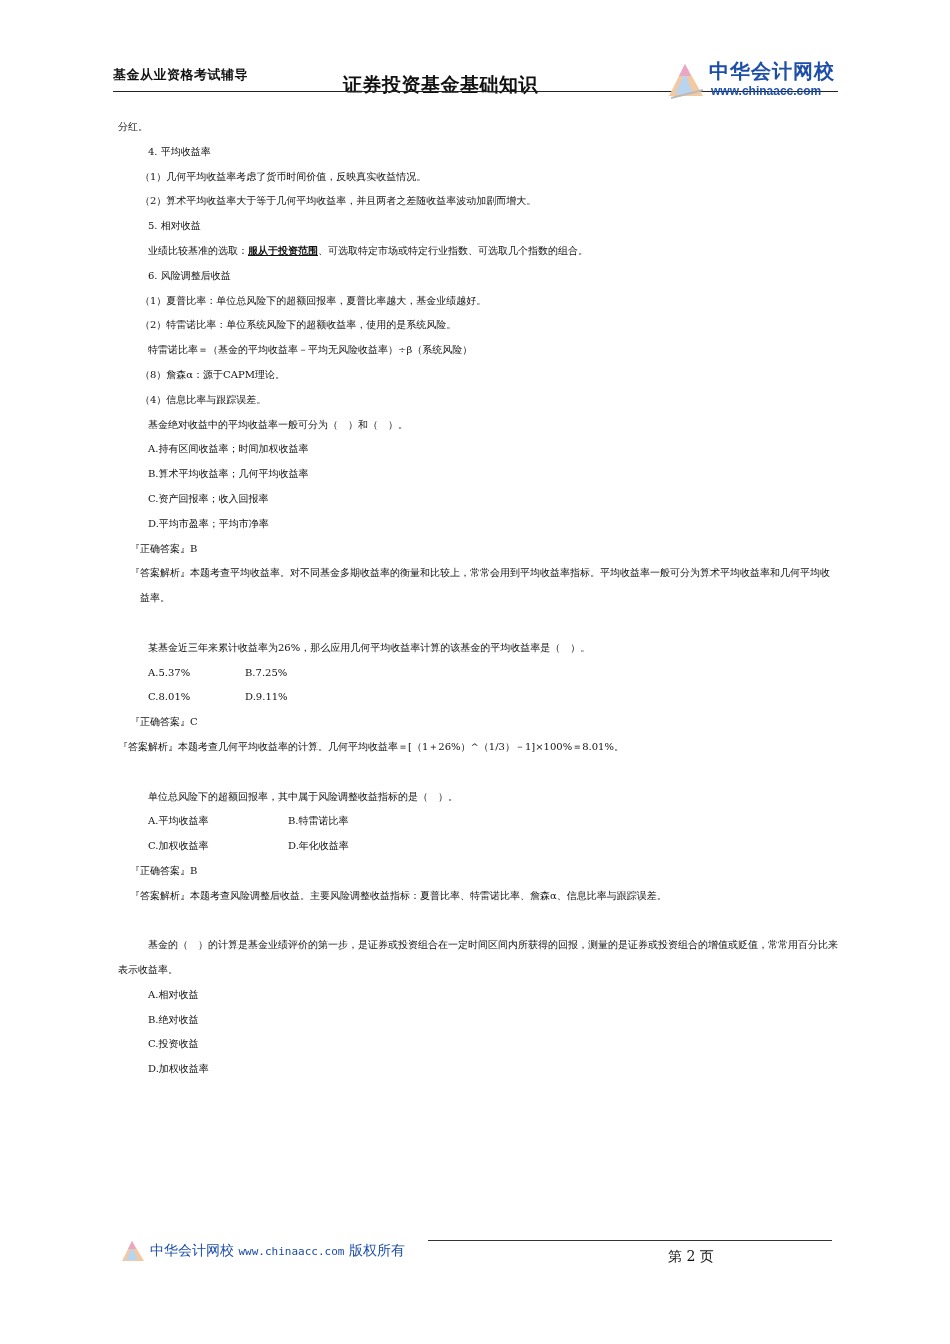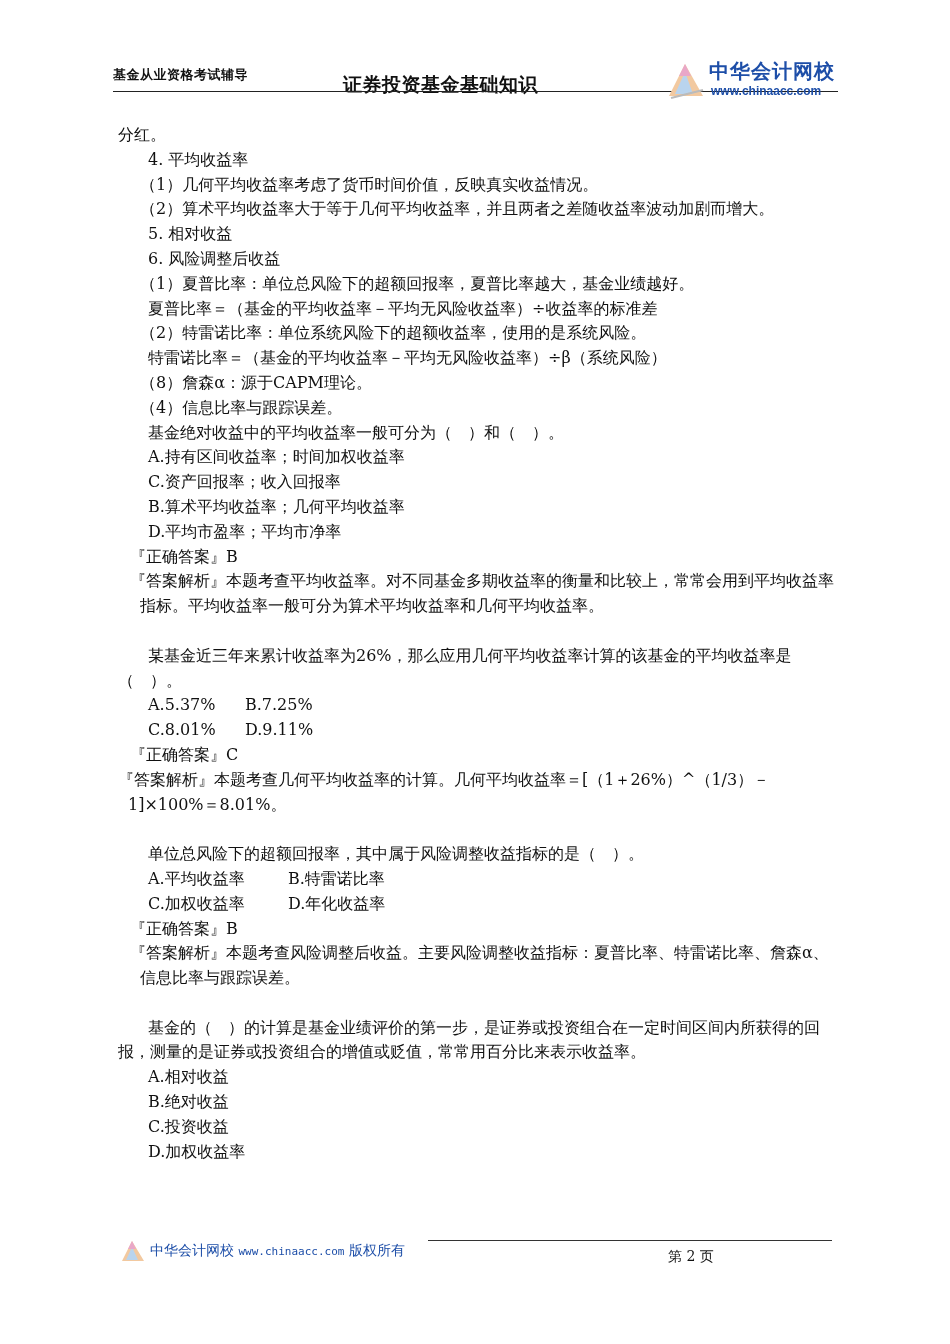--- a/index.html
+++ b/index.html
@@ -32,22 +32,22 @@
     position: absolute; left: 44px; top: 0; font-size: 20px; font-weight: bold;
     color: #1d4ea8; font-family: "DejaVu Sans", sans-serif; letter-spacing: 1px;
   }
   .logo .url {
     position: absolute; left: 46px; top: 26px; font-size: 12px; font-weight: bold;
     color: #1d4ea8; font-family: "Liberation Sans", sans-serif;
   }
   .logo svg { position: absolute; left: 0; top: 2px; }
 
   .content {
-    position: absolute; left: 118px; top: 123px; width: 720px;
-    font-size: 16px; line-height: 24.8px;
+    position: absolute; left: 118px; top: 115px; width: 720px;
+    font-size: 10px; line-height: 24.8px;
   }
   .content p { margin: 0; }
   .i1 { padding-left: 30px; }
   .i0 { padding-left: 0; }
   .i-half { padding-left: 22px; }
   .gap { height: 24.8px; }
   .ul-bold { font-weight: bold; text-decoration: underline; }
   .opt-row span { display: inline-block; }
   .opt-row .c1 { width: 97px; }
   .opt-row .c2 { width: 140px; }
@@ -86,32 +86,32 @@
   <span class="brand">中华会计网校</span>
   <span class="url">www.chinaacc.com</span>
 </div>
 
 <div class="content">
   <p class="i0">分红。</p>
   <p class="i1">4. 平均收益率</p>
   <p class="i-half">（1）几何平均收益率考虑了货币时间价值，反映真实收益情况。</p>
   <p class="i-half">（2）算术平均收益率大于等于几何平均收益率，并且两者之差随收益率波动加剧而增大。</p>
   <p class="i1">5. 相对收益</p>
+  <p class="i0" style="text-indent:30px;"><span>业绩比较基准的选取：</span><span class="ul-bold">服从于投资范围</span><span>、可选取特定市场或特定行业指数、可选取几个指数的组合。</span></p>
   <p class="i1">6. 风险调整后收益</p>
   <p class="i-half">（1）夏普比率：单位总风险下的超额回报率，夏普比率越大，基金业绩越好。</p>
-  <p class="i1">夏普比率＝（基金的平均收益率－平均无风险收益率）÷收益率的标准差</p>
   <p class="i-half">（2）特雷诺比率：单位系统风险下的超额收益率，使用的是系统风险。</p>
   <p class="i1">特雷诺比率＝（基金的平均收益率－平均无风险收益率）÷β（系统风险）</p>
   <p class="i-half">（8）詹森α：源于CAPM理论。</p>
   <p class="i-half">（4）信息比率与跟踪误差。</p>
 
   <p class="i1">基金绝对收益中的平均收益率一般可分为（　）和（　）。</p>
   <p class="i1">A.持有区间收益率；时间加权收益率</p>
+  <p class="i1">B.算术平均收益率；几何平均收益率</p>
   <p class="i1">C.资产回报率；收入回报率</p>
-  <p class="i1">B.算术平均收益率；几何平均收益率</p>
   <p class="i1">D.平均市盈率；平均市净率</p>
   <p class="i-half" style="padding-left:12px">『正确答案』B</p>
   <p class="i0" style="padding-left:22px;text-indent:-10px">『答案解析』本题考查平均收益率。对不同基金多期收益率的衡量和比较上，常常会用到平均收益率指标。平均收益率一般可分为算术平均收益率和几何平均收益率。</p>
   <div class="gap"></div>
 
   <p class="i0" style="text-indent:30px">某基金近三年来累计收益率为26%，那么应用几何平均收益率计算的该基金的平均收益率是（　）。</p>
   <p class="i1 opt-row"><span class="c1">A.5.37%</span><span>B.7.25%</span></p>
   <p class="i1 opt-row"><span class="c1">C.8.01%</span><span>D.9.11%</span></p>
   <p class="i-half" style="padding-left:12px">『正确答案』C</p>
   <p class="i0" style="padding-left:10px;text-indent:-10px">『答案解析』本题考查几何平均收益率的计算。几何平均收益率＝[（1＋26%）^（1/3）－1]×100%＝8.01%。</p>

